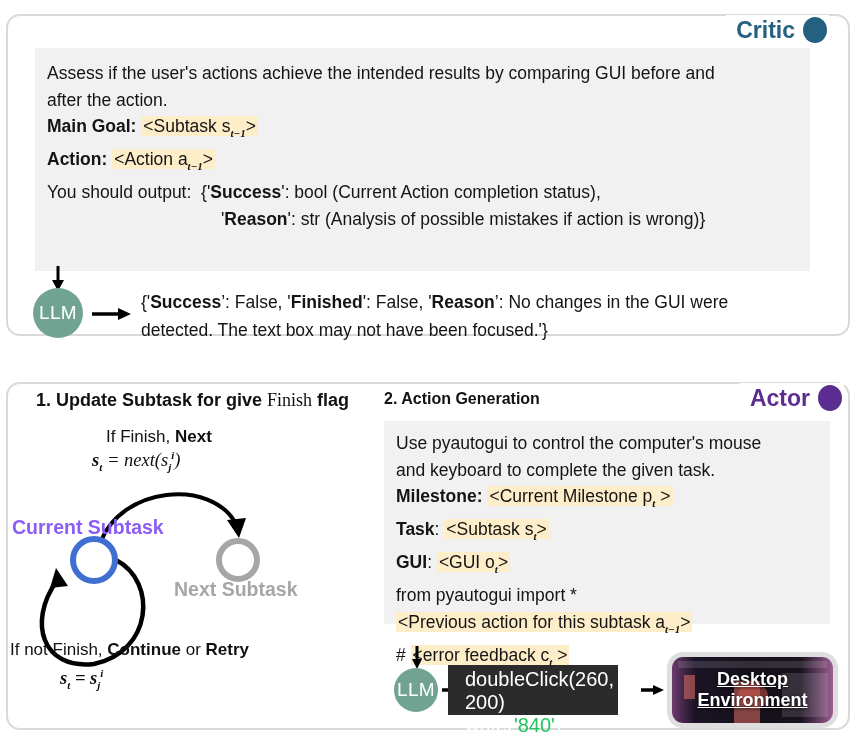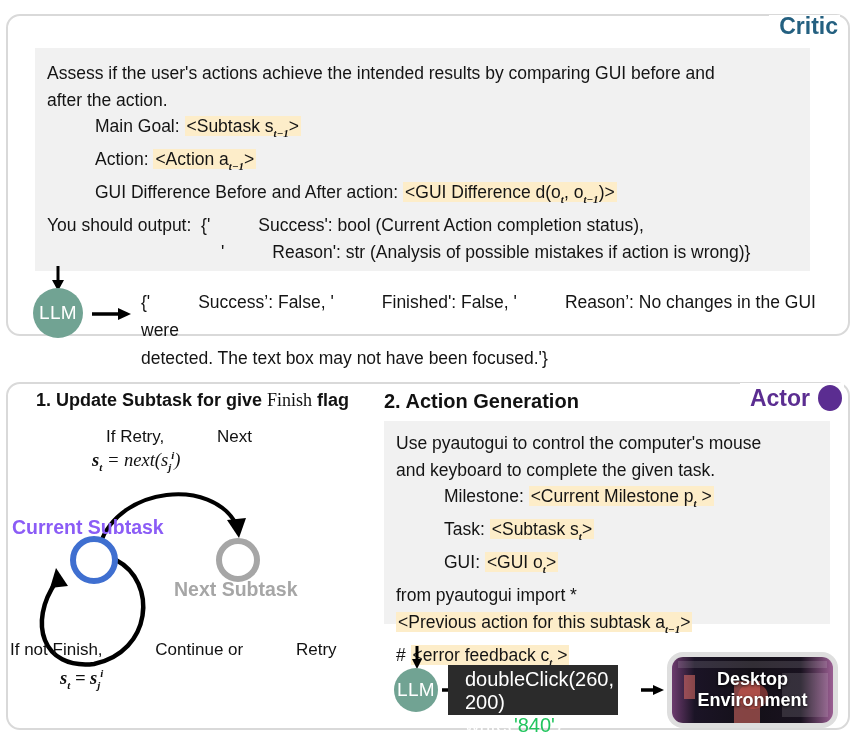--- a/index.html
+++ b/index.html
@@ -28,41 +28,41 @@
     background:#fff;
     padding:0 2px 0 10px;
     height:30px;
   }
   .badge-label{
     font-weight:bold;font-size:23px;line-height:23px;
   }
   .badge-dot{
     width:24px;height:26px;border-radius:50%;
   }
-  #critic-badge{right:8px;top:-1px;flex-direction:column;}
+  #critic-badge{right:19px;top:-1px;}
   #critic-badge .badge-label{color:#246080;}
   #critic-badge .badge-dot{background:#246080;}
   #actor-badge{right:4px;top:-1px;}
   #actor-badge .badge-label{color:#5b2d91;}
   #actor-badge .badge-dot{background:#5b2d91;}
 
   
   .prompt{
     position:absolute;
     background:#f1f1f1;
     box-sizing:border-box;
     font-size:17.5px;
     line-height:26.5px;
     color:#141414;
   }
   #critic-prompt{left:27px;top:32px;width:775px;height:223px;padding:12px 14px 0 12px;}
   #actor-prompt{left:384px;top:421px;width:446px;height:203px;padding:9px 12px 0 12px;}
 
   .ln{white-space:nowrap;}
-  b{font-weight:normal;margin-left:48px;}
+  b{font-weight:bold;}
   .hl{background:#fdedc9;padding:0 2px;}
   .mi{font-style:italic;font-family:"Liberation Serif", serif;font-size:18.5px;}
   .mb{font-style:italic;font-weight:bold;font-family:"Liberation Serif", serif;font-size:18.5px;}
   sub{font-size:11px;font-style:italic;font-family:"Liberation Serif",serif;font-weight:bold;}
   sup{font-size:11px;font-style:italic;font-family:"Liberation Serif",serif;font-weight:bold;}
   .serif{font-family:"Liberation Serif", serif;font-weight:normal;}
   .indent{padding-left:174px;}
 
   
   .llm{
@@ -81,21 +81,21 @@
   .arrow-svg{display:block;}
 
   
   #critic-output{
     position:absolute;left:133px;top:272px;width:700px;
     font-size:17.5px;line-height:28px;color:#141414;
   }
 
   
   #actor-h1{position:absolute;left:36px;top:390px;font-size:18px;font-weight:bold;white-space:nowrap;}
-  #actor-h2{position:absolute;left:384px;top:390px;font-size:20px;font-weight:bold;white-space:nowrap;}
+  #actor-h2{position:absolute;left:384px;top:390px;font-size:16px;font-weight:bold;white-space:nowrap;}
 
   .diagtxt{position:absolute;font-size:17px;color:#111;white-space:nowrap;}
   #if-finish{left:106px;top:427px;}
   #eq-next{left:92px;top:449px;font-size:19px;}
   #cur-sub{left:12px;top:516px;font-size:19.5px;font-weight:bold;color:#8b5cf6;}
   #next-sub{left:174px;top:578px;font-size:19.5px;font-weight:bold;color:#a6a6a6;}
   #if-not-finish{left:10px;top:640px;font-size:17px;}
   #eq-retry{left:60px;top:667px;font-size:19px;}
 
   .node{position:absolute;border-radius:50%;box-sizing:border-box;background:#fff;}
@@ -120,20 +120,21 @@
       linear-gradient(90deg,#6d3b6e 0%,#1b1426 14%,#141018 50%,#19121f 80%,#9b5f93 100%);
     box-shadow:0 0 0 5px #dedede;
     overflow:hidden;
   }
   #desktop-env .dsk-label{
     position:absolute;inset:0;
     display:flex;flex-direction:column;align-items:center;justify-content:center;
     color:#fff;font-weight:bold;font-size:18px;line-height:21px;
     text-shadow:0 1px 3px rgba(0,0,0,.85);
     z-index:5;
+    text-decoration:underline;
   }
   .dsk-rect{position:absolute;background:rgba(226,112,102,.55);z-index:2;}
   .dsk-bar{position:absolute;background:rgba(255,255,255,.13);z-index:1;}
   .dsk-blob{position:absolute;border-radius:50%;background:rgba(214,86,76,.5);z-index:2;}
 </style>
 </head>
 <body>
 
 <div class="card" id="critic-card">
 
@@ -149,24 +150,20 @@
     <div class="ln">
       <b>Main Goal:</b>
       <span class="hl"><span>&lt;Subtask s</span><span class="mb"><sub>t−1</sub></span><span>&gt;</span></span>
     </div>
 
     <div class="ln">
       <b>Action:</b>
       <span class="hl"><span>&lt;Action a</span><sub>t−1</sub><span>&gt;</span></span>
     </div>
 
-    <div class="ln">
-      <b>GUI Difference Before and After action:</b>
-      <span class="hl"><span>&lt;GUI Difference d(o</span><sub>t</sub><span>, o</span><sub>t−1</sub><span>)&gt;</span></span>
-    </div>
 
     <div class="ln">
       <span>You should output:</span>
       &nbsp;<span>{'</span><b>Success</b><span>': bool (Current Action completion status),</span>
     </div>
 
 
     <div class="ln indent">
       <span>'</span><b>Reason</b><span>': str (Analysis of possible mistakes if action is wrong)}</span>
     </div>
@@ -204,21 +201,21 @@
     <span class="badge-dot"></span>
   </div>
 </div>
 
 <div id="actor-h1">
   <span>1. Update Subtask for give </span><span class="serif">Finish</span><span> flag</span>
 </div>
 <div id="actor-h2">2. Action Generation</div>
 
 <div class="diagtxt" id="if-finish">
-  <span>If Retry, </span><b>Next</b>
+  <span>If Finish, </span><b>Next</b>
 </div>
 <div class="diagtxt" id="eq-next">
   <span class="mb">s</span><sub>t</sub><span class="mi"> = next(s</span><span class="mb" style="font-size:19px;"><sub>j</sub><sup>i</sup></span><span class="mi">)</span>
 </div>
 
 <div class="arr" style="left:96px;top:472px;">
   <svg class="arrow-svg" width="160" height="76" viewBox="0 0 160 76">
     <path d="M4,72 C24,14 116,6 140,52" fill="none" stroke="#000" stroke-width="4"></path>
     <polygon points="143,66 131,48 150,46" fill="#000"></polygon>
   </svg>

